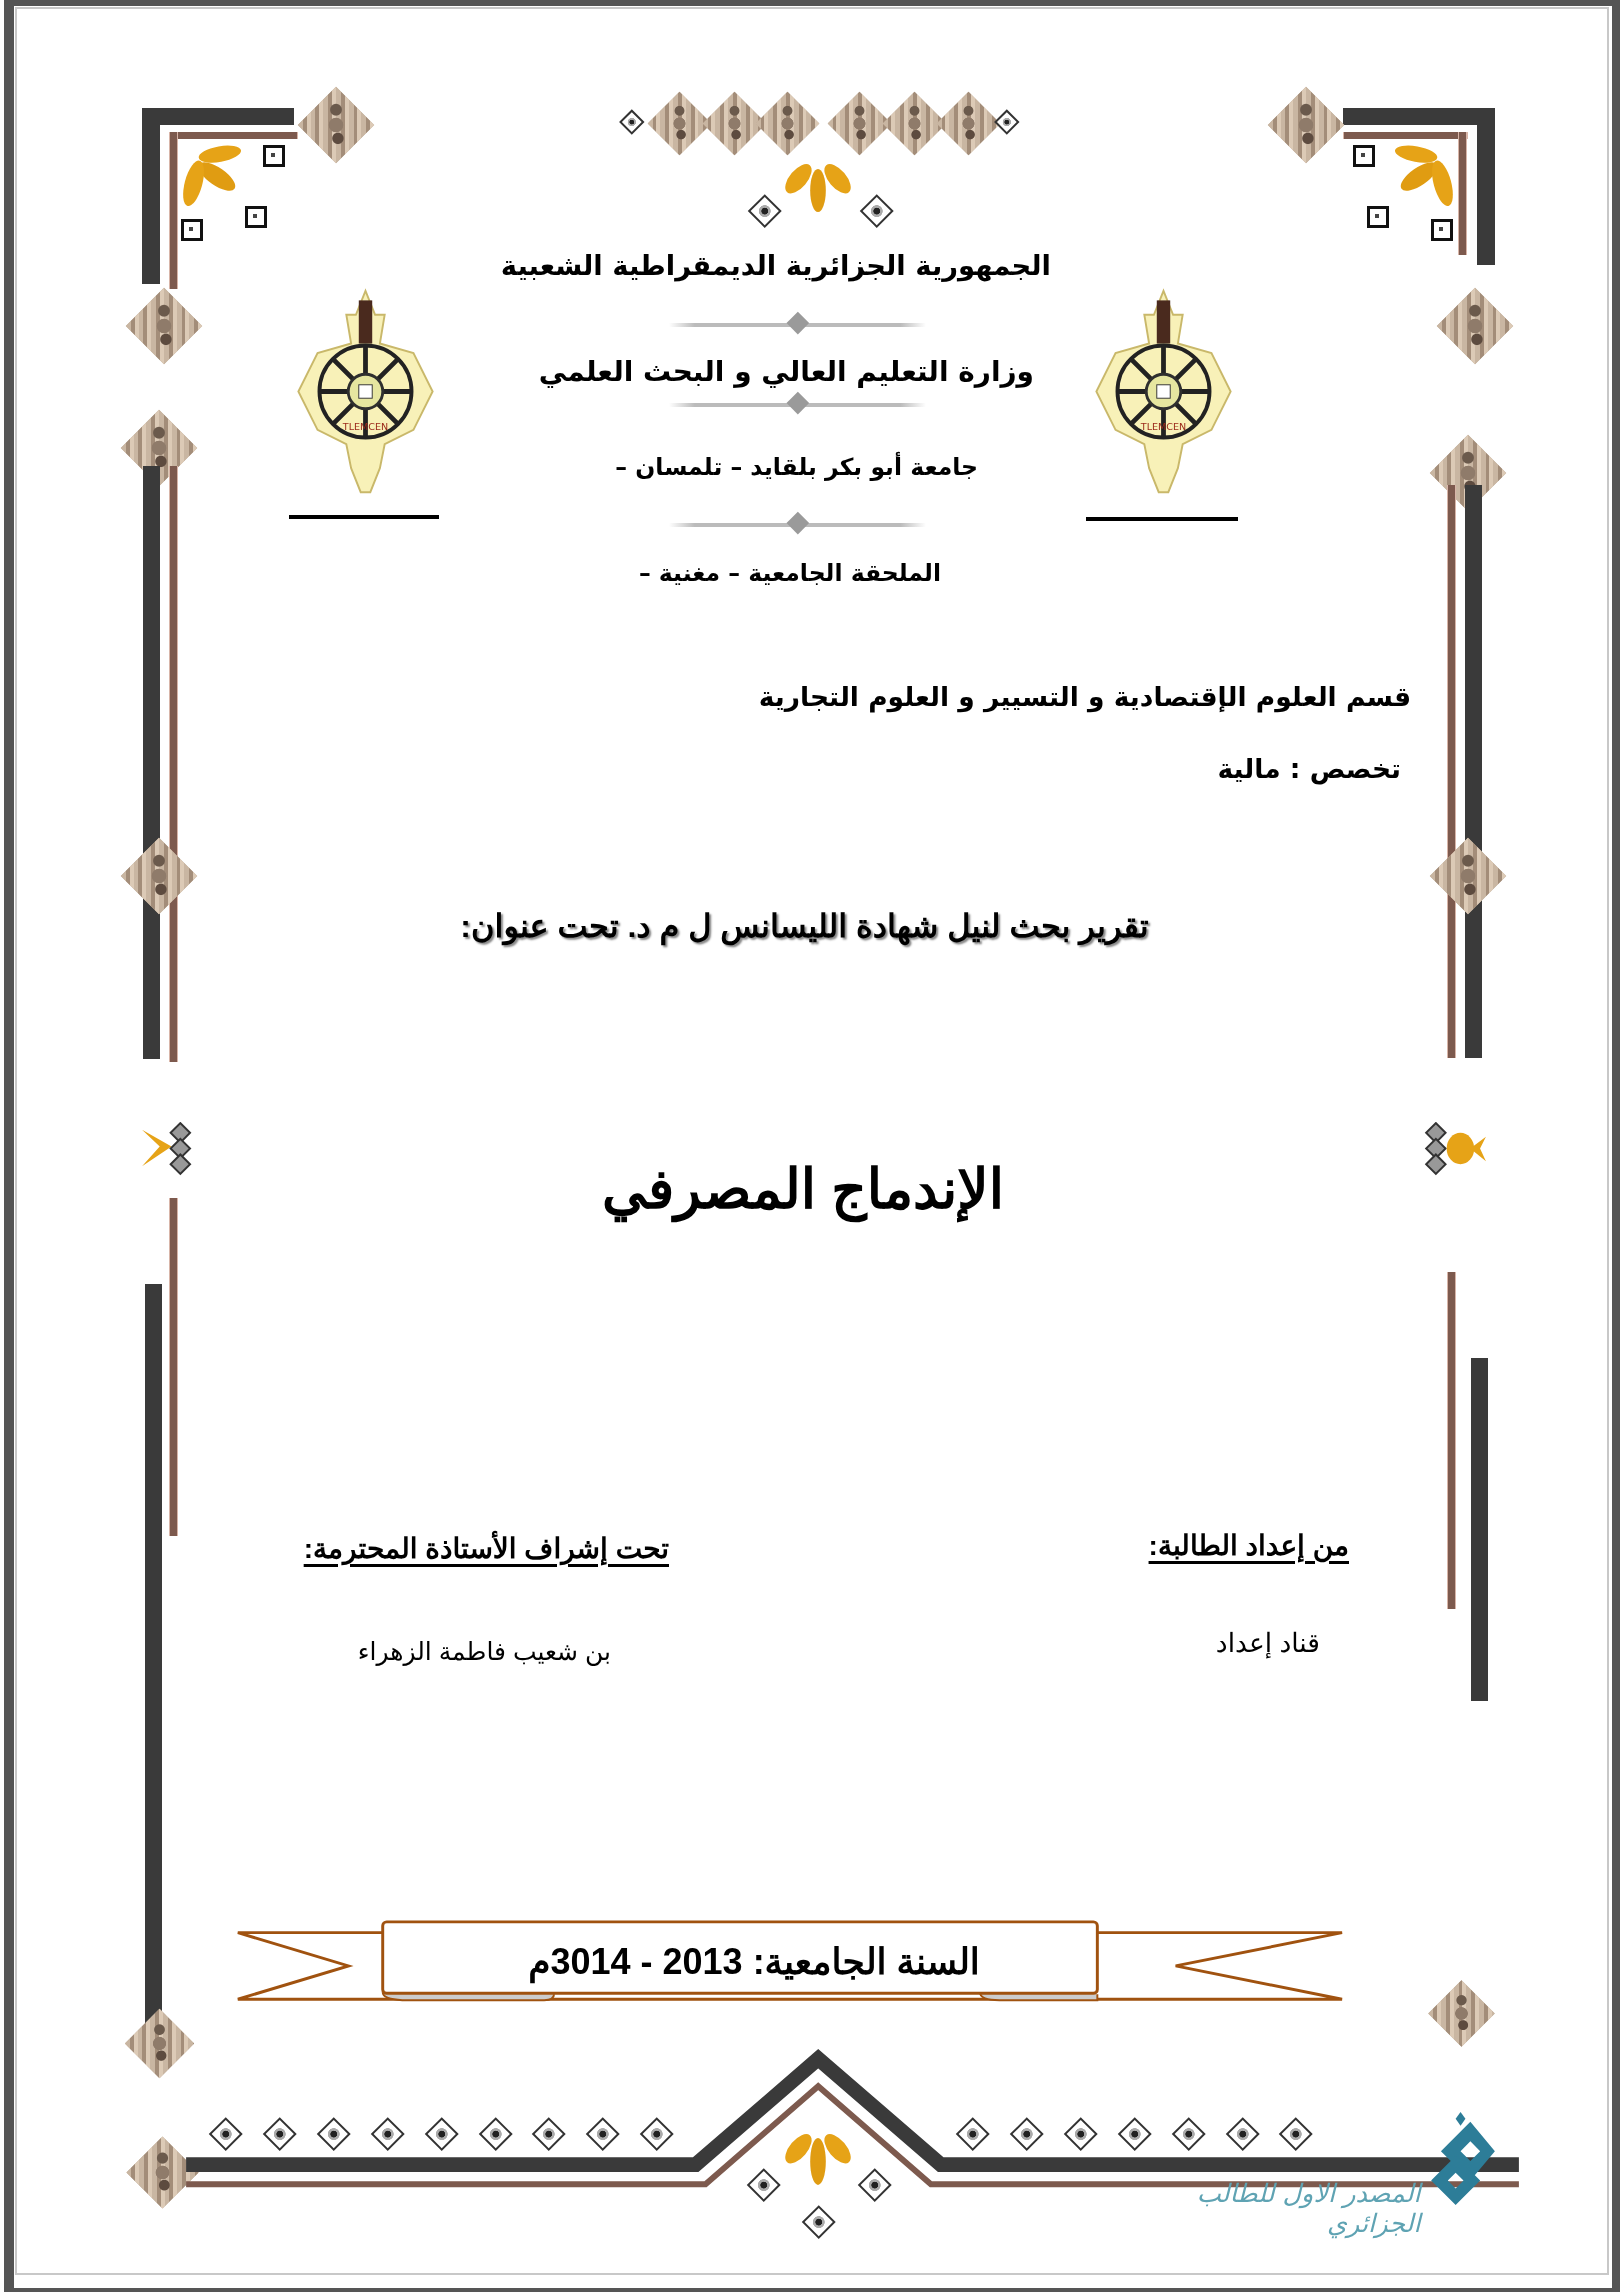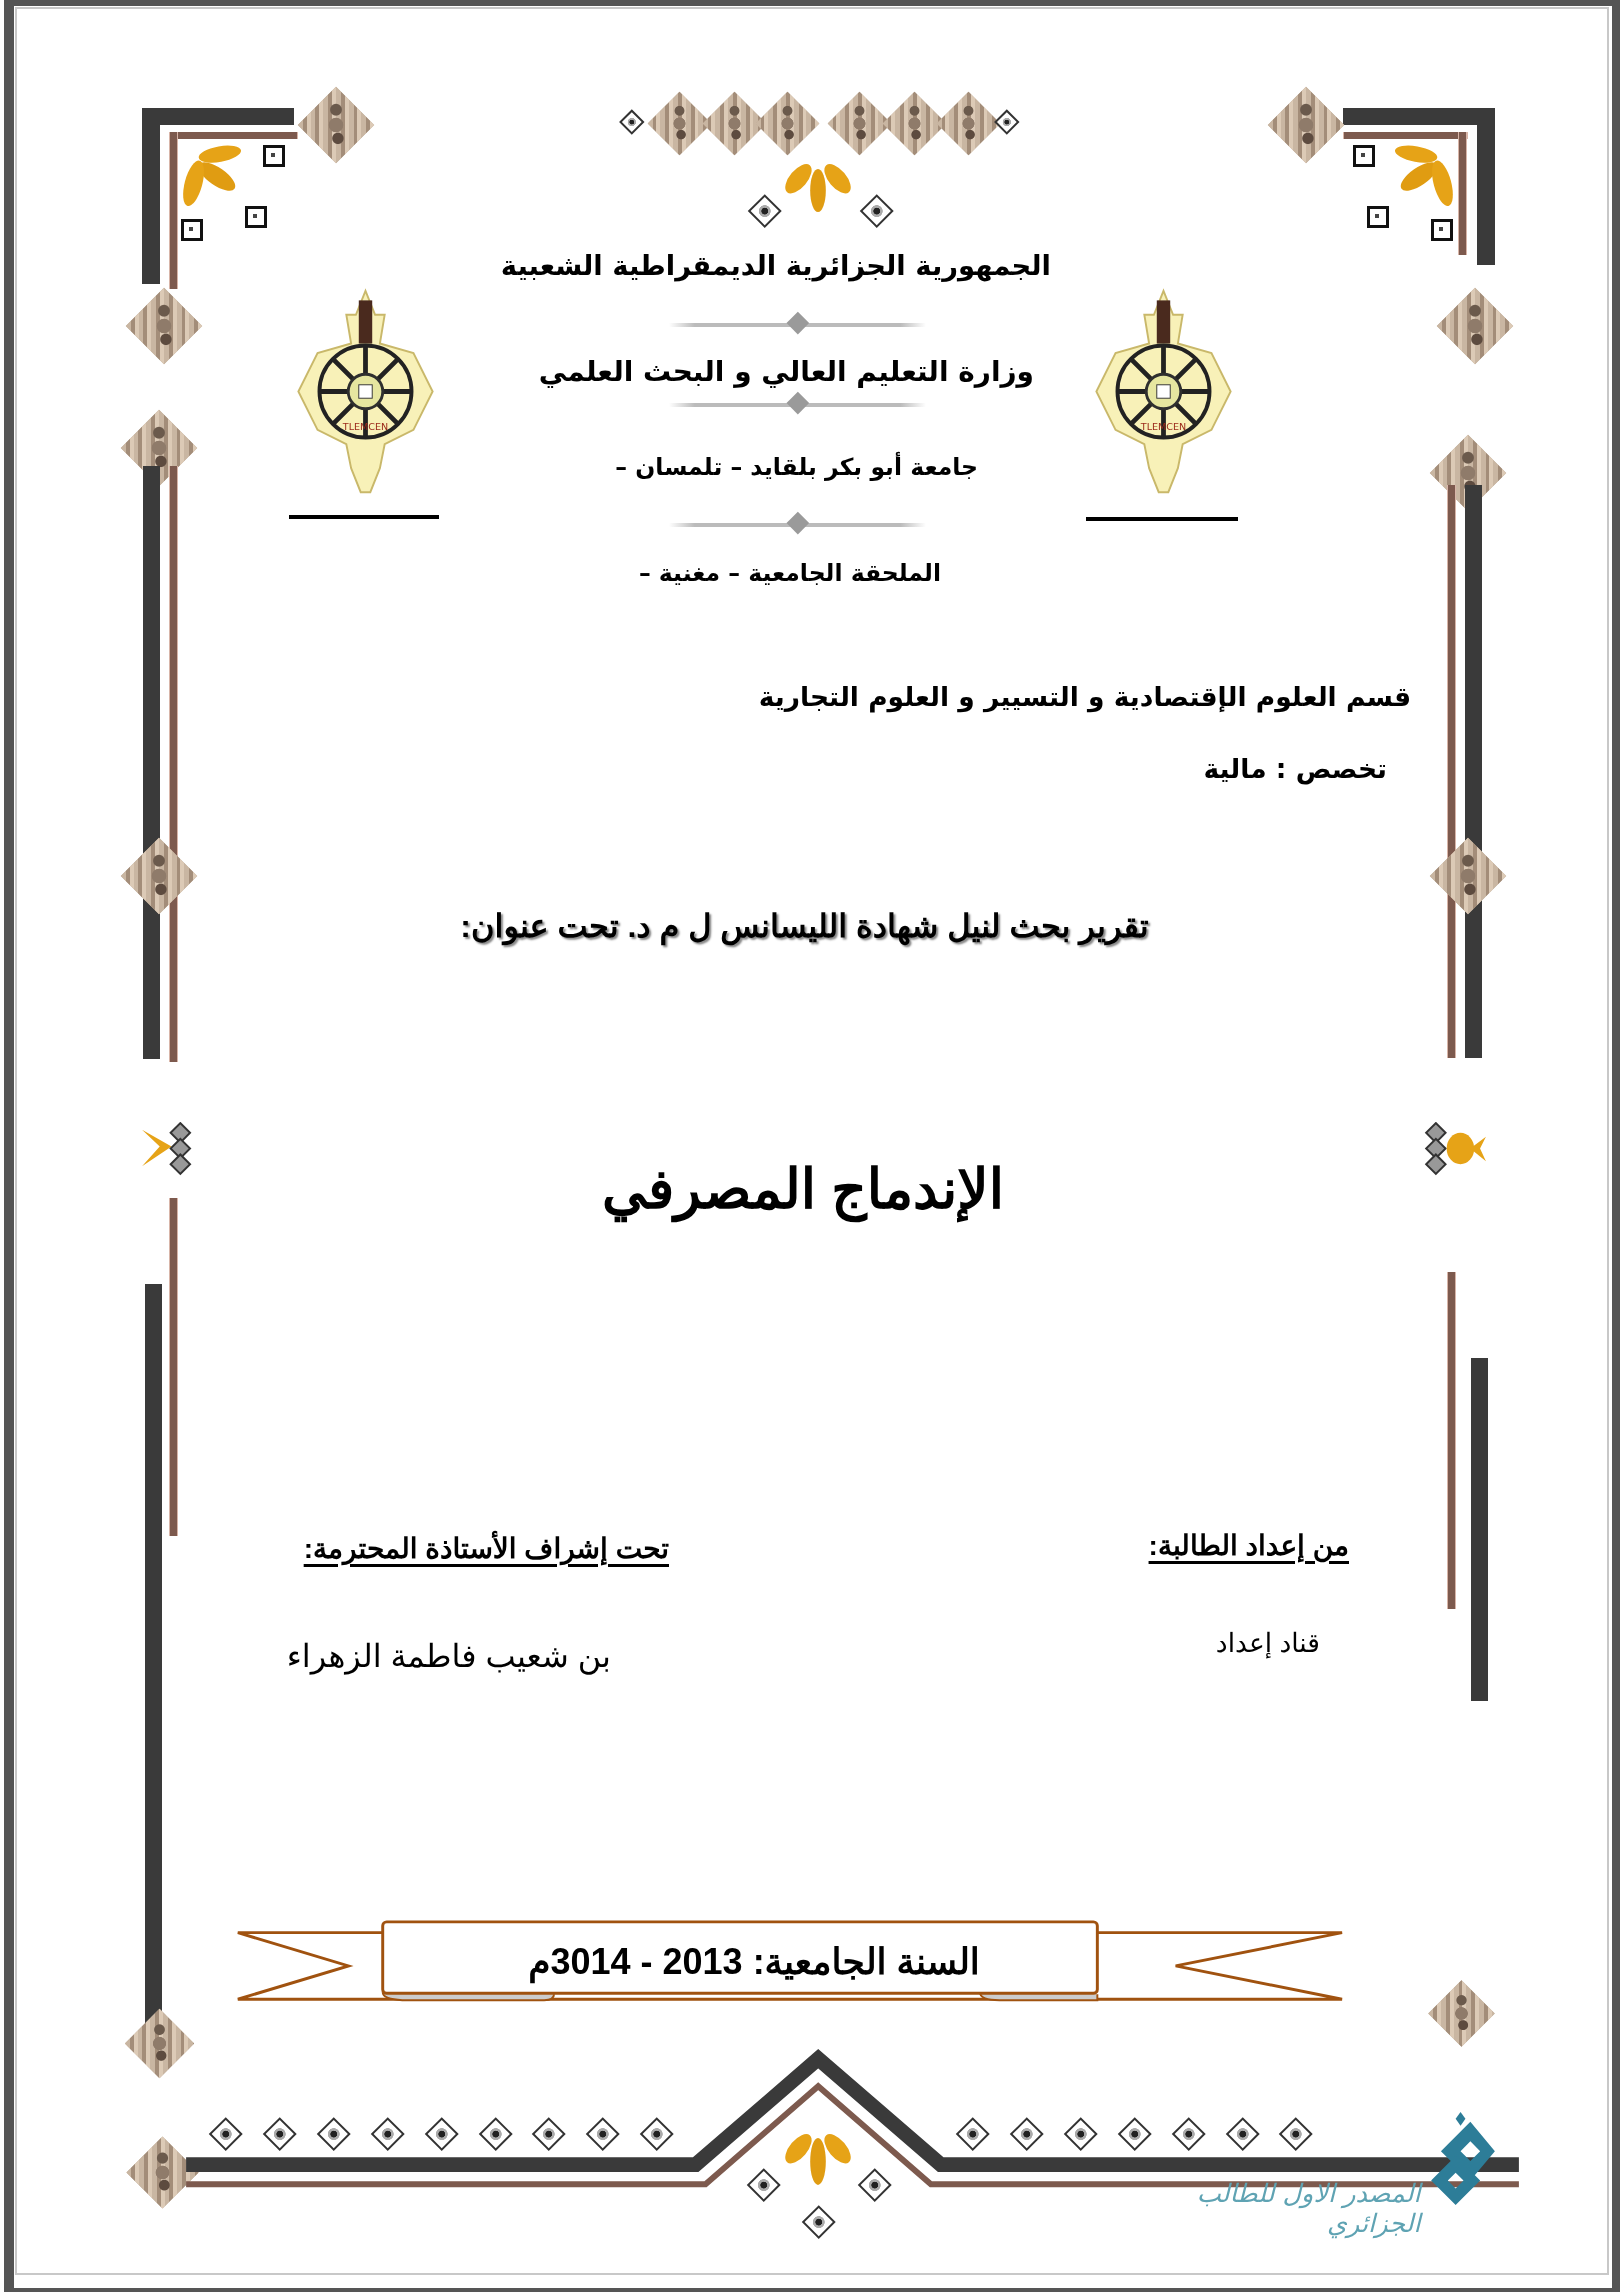--- a/index.html
+++ b/index.html
@@ -167,29 +167,29 @@
 
 <div class="txt kufi" style="left:600px;top:250px;width:451px;text-align:center;font-size:27.4px;">الجمهورية الجزائرية الديمقراطية الشعبية</div>
 <div class="sep" style="left:669px;top:323px;width:257px;"></div>
 <div class="txt kufi" style="left:645px;top:355px;width:345px;text-align:right;font-size:28px;margin-left:44px;">وزارة التعليم العالي و البحث العلمي</div>
 <div class="sep" style="left:669px;top:403px;width:257px;"></div>
 <div class="txt kufi" style="left:645px;top:453px;width:333px;text-align:center;font-size:23.5px;">جامعة أبو بكر بلقايد – تلمسان –</div>
 <div class="sep" style="left:669px;top:523px;width:257px;"></div>
 <div class="txt kufi" style="left:667px;top:559px;width:274px;text-align:center;font-size:23.5px;">الملحقة الجامعية – مغنية –</div>
 
 <div class="txt kufi" style="right:209px;top:681px;font-size:26.5px;">قسم العلوم الإقتصادية و التسيير و العلوم التجارية</div>
-<div class="txt kufi" style="right:233px;top:753px;font-size:26.5px;">تخصص : مالية</div>
+<div class="txt kufi" style="right:219px;top:753px;font-size:26.5px;">تخصص : مالية</div>
 
 <div class="txt" style="left:427px;top:907px;width:755px;text-align:center;font-family:'Liberation Sans',sans-serif;font-weight:bold;font-size:32px;text-shadow:2px 2px 2px #888;">تقرير بحث لنيل شهادة الليسانس ل م د. تحت عنوان:</div>
 <div class="txt" style="left:568px;top:1157px;width:470px;text-align:center;font-family:'Liberation Sans',sans-serif;font-weight:bold;font-size:55px;">الإندماج المصرفي</div>
 
 <div class="txt" style="right:271px;top:1529px;font-family:'Liberation Sans',sans-serif;font-weight:bold;font-size:28px;text-decoration:underline;text-decoration-thickness:2.9px;text-underline-offset:5.9px;">من إعداد الطالبة:</div>
 <div class="txt" style="right:300px;top:1627px;font-family:'Liberation Sans',sans-serif;font-size:26.5px;">قناد إعداد</div>
 <div class="txt" style="left:277px;top:1532px;width:392px;font-family:'Liberation Sans',sans-serif;font-weight:bold;font-size:28px;text-decoration:underline;text-decoration-thickness:2.9px;text-underline-offset:5.9px;">تحت إشراف الأستاذة المحترمة:</div>
-<div class="txt" style="left:312px;top:1637px;width:299px;text-align:right;font-family:'Liberation Sans',sans-serif;font-size:32px;">بن شعيب فاطمة الزهراء</div>
+<div class="txt" style="left:312px;top:1637px;width:299px;text-align:right;font-family:'Liberation Sans',sans-serif;font-size:25px;">بن شعيب فاطمة الزهراء</div>
 
 <svg class="abs" style="left:235px;top:1916px;" width="1152" height="93" viewBox="0 0 1175 95">
   <path d="M180 17 L2 17 L115 51 L2 85 L1130 85 L960 51 L1130 17 L880 17" fill="none" stroke="#a0520f" stroke-width="3"></path>
   <path d="M150 78 Q150 85 170 86 L315 86 Q325 86 325 80" fill="#ccc" stroke="#a0520f" stroke-width="2"></path>
   <path d="M760 78 Q760 86 780 86 L880 86 L880 80" fill="#ccc" stroke="#a0520f" stroke-width="2"></path>
   <rect x="150" y="6" width="730" height="73" rx="4" fill="#fff" stroke="#a0520f" stroke-width="3"></rect>
 </svg>
 <div class="txt" style="left:382px;top:1941px;width:744px;text-align:center;font-family:'Liberation Sans',sans-serif;font-weight:bold;font-size:36px;">السنة الجامعية: 2013 - 3014م</div>
 
 <div class="abs" style="left:1078px;top:2107px;width:470px;height:108px;">

